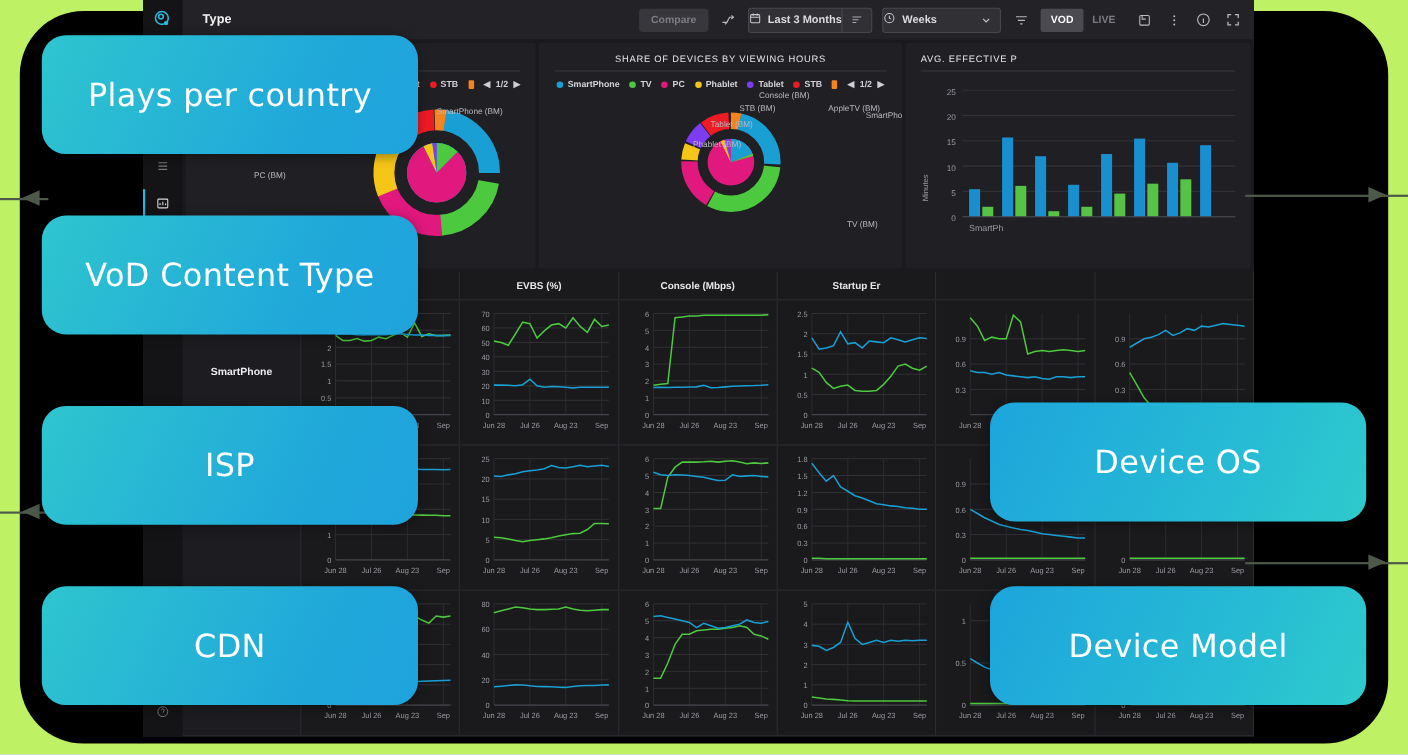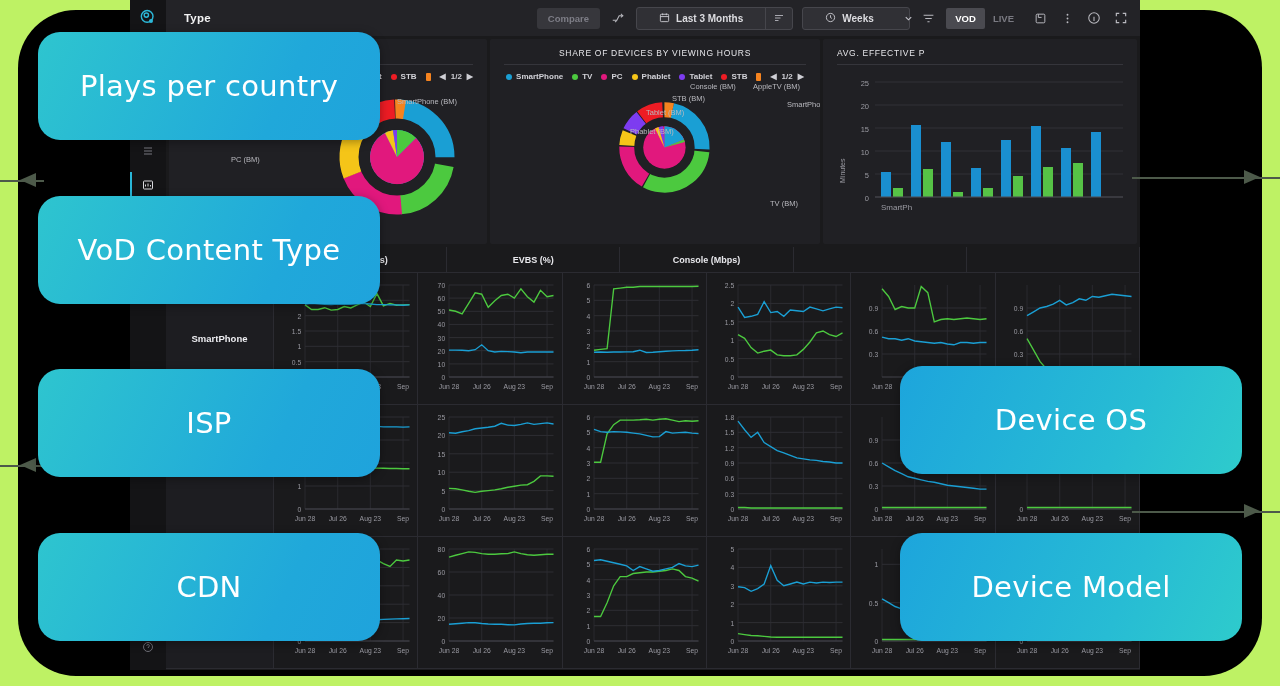--- a/index.html
+++ b/index.html
@@ -51,21 +51,21 @@
   }
   .icon-btn {
     width: 18px; height: 18px; display: flex; align-items: center; justify-content: center;
     color: #b9b9bf;
   }
   .pill {
     display: flex; align-items: center; height: 23px;
     background: #303035; border: 1px solid #46464c; border-radius: 3px;
     color: #dcdce0; font-size: 10px; font-weight: bold;
   }
-  .pill .pl { display:flex; align-items:center; gap:6px; padding: 0 22px; }
+  .pill .pl { display:flex; align-items:center; gap:6px; padding: 0 0; }
   .pill .divider { width:1px; height:100%; background:#46464c; }
   .pill .pr { padding: 0 7px; display:flex; align-items:center; color:#a8a8b0;}
   .vodlive { display:flex; align-items:center; }
   .vod {
     background:#4a4a50; color:#fff; font-size:9.5px; font-weight:bold;
     padding:5px 9px; border-radius:2px;
   }
   .live { color:#7a7a82; font-size:9.5px; font-weight:bold; padding:0 8px; }
 
   
@@ -395,21 +395,21 @@
                   <circle r="27" fill="#e1187d"></circle>
                   <path d="M0 0 L0 -27 A27 27 0 0 1 25 -10 Z" fill="#1a9fd4"></path>
                   <path d="M0 0 L25 -10 A27 27 0 0 1 26 -7 Z" fill="#4cc93f"></path>
                   <path d="M0 0 L-7.5 -26 A27 27 0 0 1 -2 -27 Z" fill="#7d3cf0"></path>
                   <path d="M0 0 L-12 -24 A27 27 0 0 1 -7.5 -26 Z" fill="#f5c518"></path>
                 </g>
                 <circle r="33" fill="none" stroke="#202024" stroke-width="11"></circle>
               </g>
             </svg>
             <div class="pielabel" style="left:200px; top:1px;">Console (BM)</div>
-            <div class="pielabel" style="left:263px; top:1px;">AppleTV (BM)</div>
+            <div class="pielabel" style="left:263px; top:13px;">AppleTV (BM)</div>
             <div class="pielabel" style="left:182px; top:13px;">STB (BM)</div>
             <div class="pielabel" style="left:156px; top:27px;">Tablet (BM)</div>
             <div class="pielabel" style="left:140px; top:46px;">Phablet (BM)</div>
             <div class="pielabel" style="left:297px; top:19px;">SmartPhone (BM)</div>
             <div class="pielabel" style="left:280px; top:118px;">TV (BM)</div>
           </div>
         </div>
 
         <div class="panel" style="flex:0 0 314px;">
           <div class="panel-title">AVG. EFFECTIVE P</div>
@@ -454,20 +454,21 @@
           </div>
         </div>
       </div>
 
       <div class="grid-area">
         <div class="grid-head">
           <div class="corner"></div>
           <div class="col">Join Time (s)</div>
           <div class="col">EVBS (%)</div>
           <div class="col">Console (Mbps)</div>
+          <div class="col">Startup Er</div>
           <div class="col"></div>
           <div class="col"></div>
         </div>
         <div id="grid-body">
             <div class="grid-row">
               <div class="rowlabel">SmartPhone</div>
               <div class="cell">
                 <svg width="100%" height="118" viewBox="0 0 144 118" preserveAspectRatio="none">
                   <line x1="30" y1="8.0" x2="138" y2="8.0" stroke="#34343a" stroke-width="0.8"></line>
                   <text x="26" y="11" fill="#9a9aa2" font-size="7" text-anchor="end" font-family="Liberation Sans, sans-serif">3</text>

